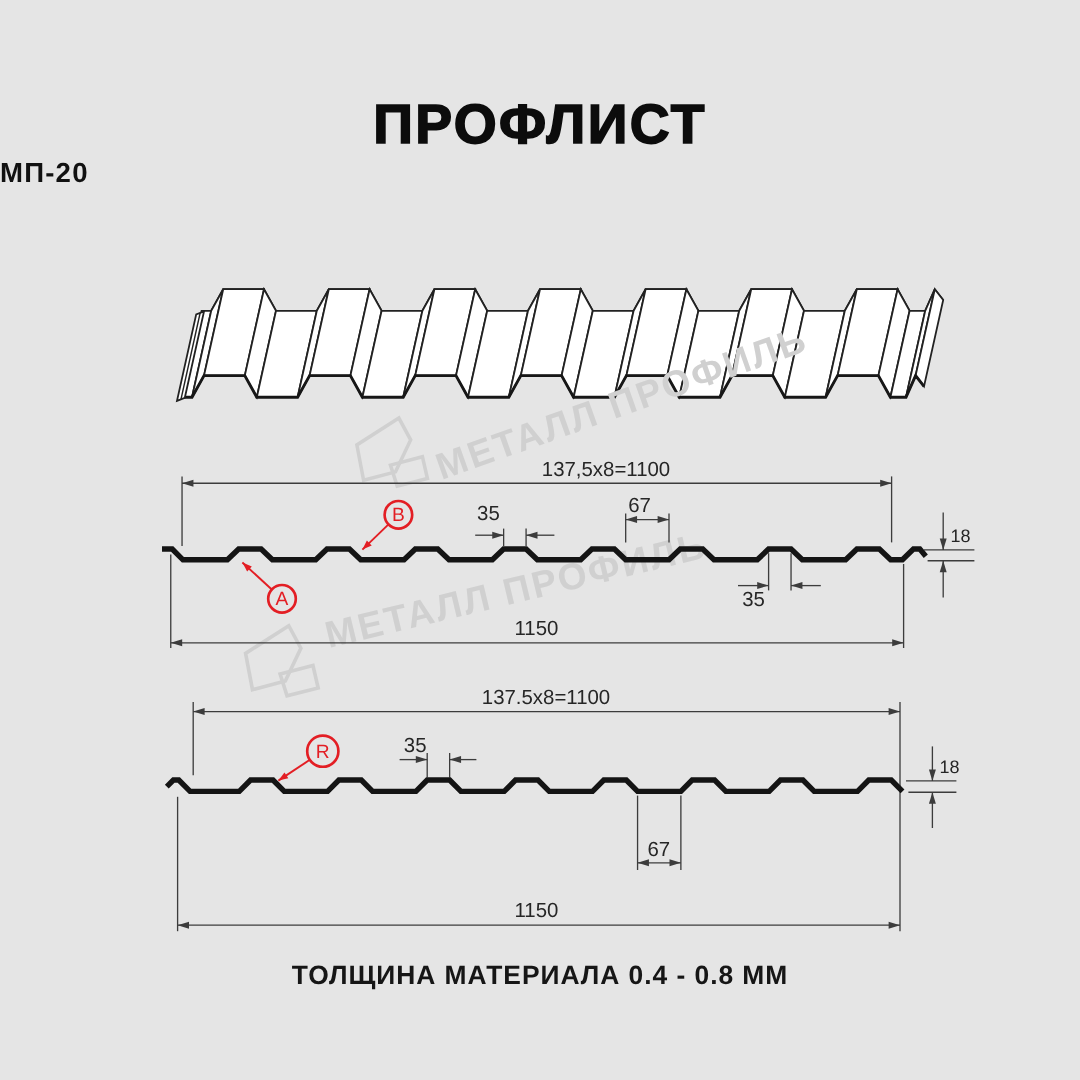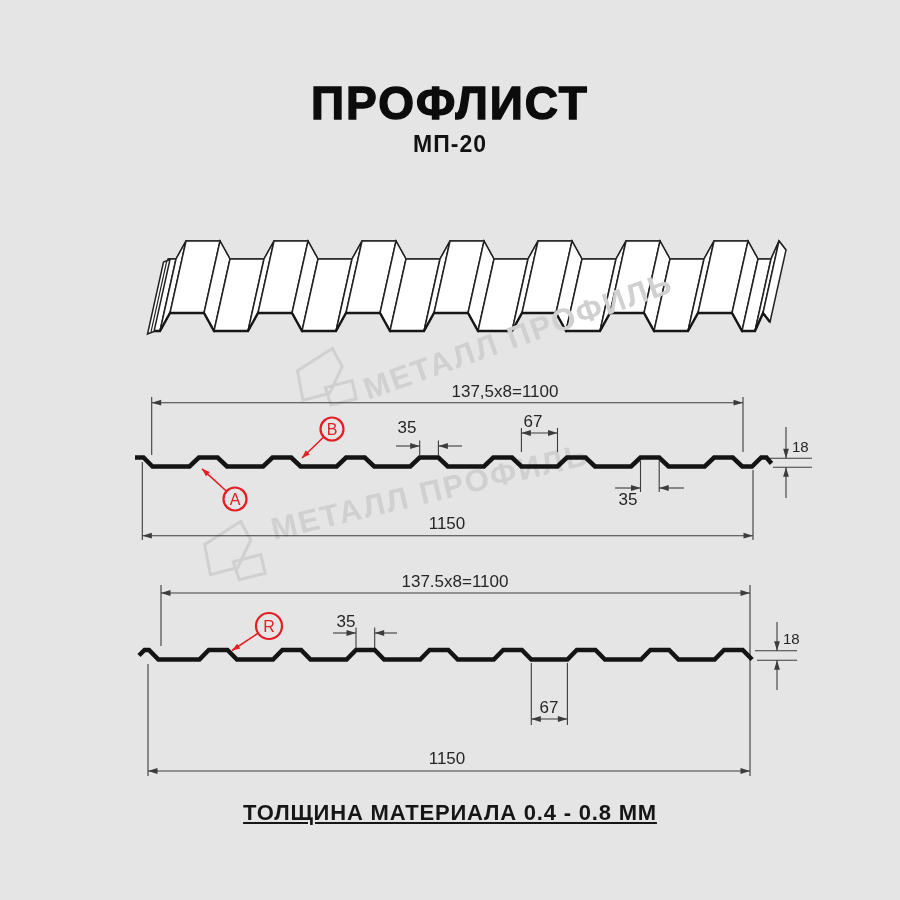--- a/index.html
+++ b/index.html
@@ -1,24 +1,24 @@
 <!DOCTYPE html>
 <html><head>
 <meta charset="utf-8">
 <style>
   html,body{margin:0;padding:0;background:#fff;}
   .canvas{position:relative;width:900px;height:900px;background:#e5e5e5;overflow:hidden;
           font-family:"Liberation Sans",sans-serif;}
   .title{position:absolute;left:0;right:0;top:76px;text-align:center;
          font-size:46px;font-weight:bold;letter-spacing:2px;color:#0c0c0c;
          -webkit-text-stroke:1.4px #0c0c0c;}
-  .subtitle{position:absolute;left:0;right:0;top:131px;text-align:center;
+  .subtitle{position:absolute;left:0;right:0;top:131px;text-align:left;
             font-size:23px;font-weight:bold;letter-spacing:1px;color:#111;}
   .footer{position:absolute;left:0;right:0;top:800px;text-align:center;
-          font-size:22px;font-weight:bold;letter-spacing:0.8px;color:#161616;text-decoration:underline;}
+          font-size:22px;font-weight:bold;letter-spacing:0.8px;color:#161616;}
   svg{position:absolute;left:0;top:0;}
   svg text{font-family:"Liberation Sans",sans-serif;}
 </style>
 </head>
 <body>
 
 <div class="canvas">
   <div class="title">ПРОФЛИСТ</div>
   <div class="subtitle">МП-20</div>
   <svg id="drawing" width="900" height="900" viewBox="0 0 900 900">

